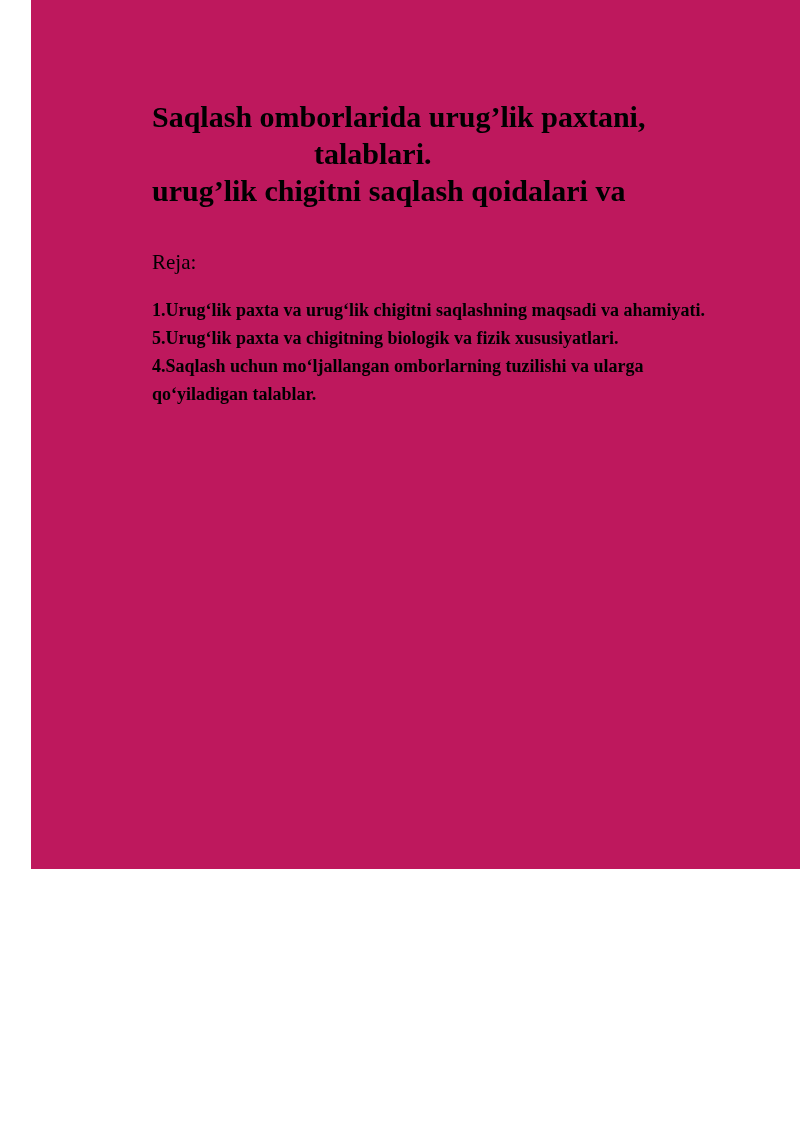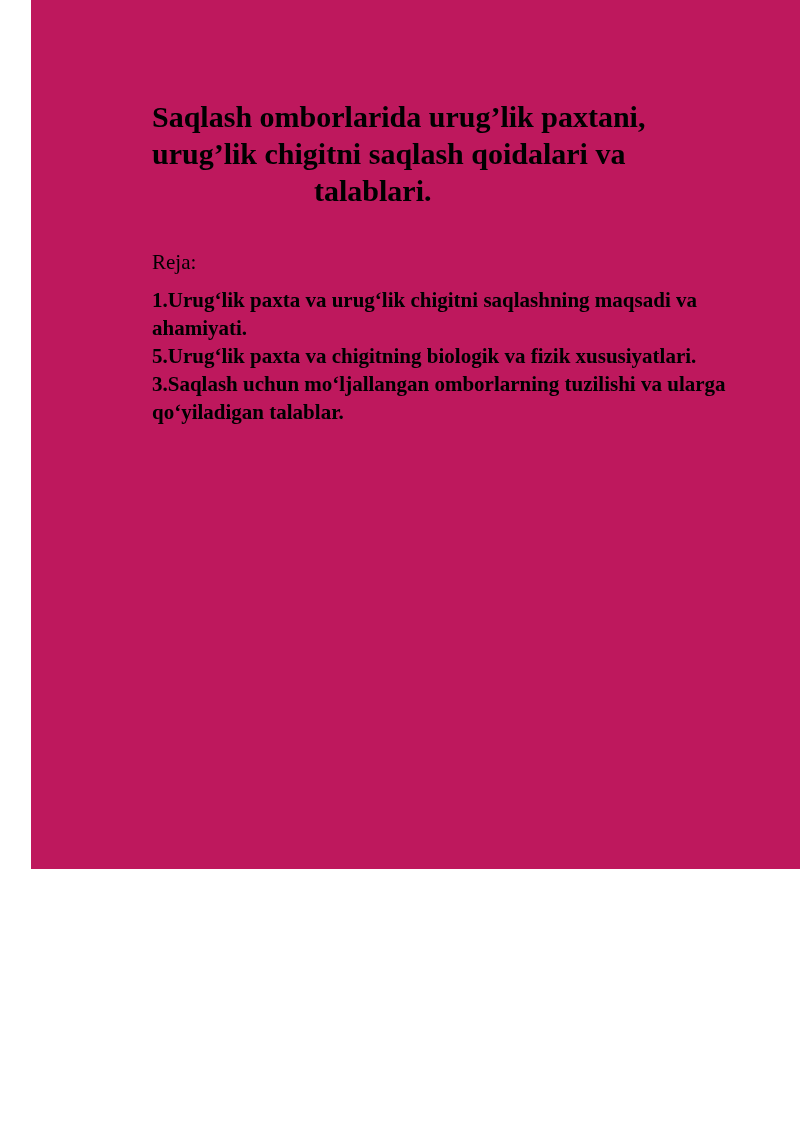--- a/index.html
+++ b/index.html
@@ -46,44 +46,44 @@
       left: 121px;
       top: 249px;
       margin: 0;
       font-weight: normal;
       font-size: 21px;
       line-height: 26px;
     }
     .plan-list {
       position: absolute;
       left: 121px;
-      top: 286px;
+      top: 296px;
       width: 580px;
       margin: 0;
       padding: 0;
       list-style: none;
       font-weight: bold;
-      font-size: 21px;
+      font-size: 18px;
       line-height: 28px;
     }
     .plan-list li {
       margin: 0;
       padding: 0;
     }
   </style>
 </head>
 <body>
 
 <div class="page">
   <h1 class="title">
     <span class="line">Saqlash omborlarida urug’lik paxtani,</span>
+    <span class="line indent">talablari.</span>
     <span class="line">urug’lik chigitni saqlash qoidalari va</span>
-    <span class="line indent">talablari.</span>
   </h1>
 
   <p class="plan-label">Reja:</p>
 
   <ol class="plan-list">
     <li>1.Urug‘lik paxta va urug‘lik chigitni saqlashning maqsadi va ahamiyati.</li>
     <li>5.Urug‘lik paxta va chigitning biologik va fizik xususiyatlari.</li>
-    <li>3.Saqlash uchun mo‘ljallangan omborlarning tuzilishi va ularga qo‘yiladigan talablar.</li>
+    <li>4.Saqlash uchun mo‘ljallangan omborlarning tuzilishi va ularga qo‘yiladigan talablar.</li>
   </ol>
 </div>
 
 </body></html>

